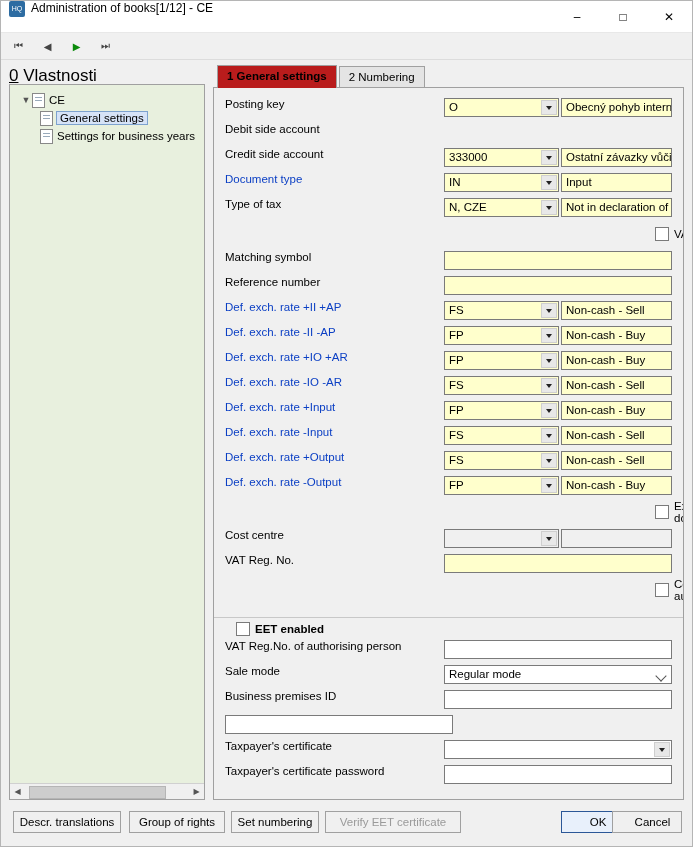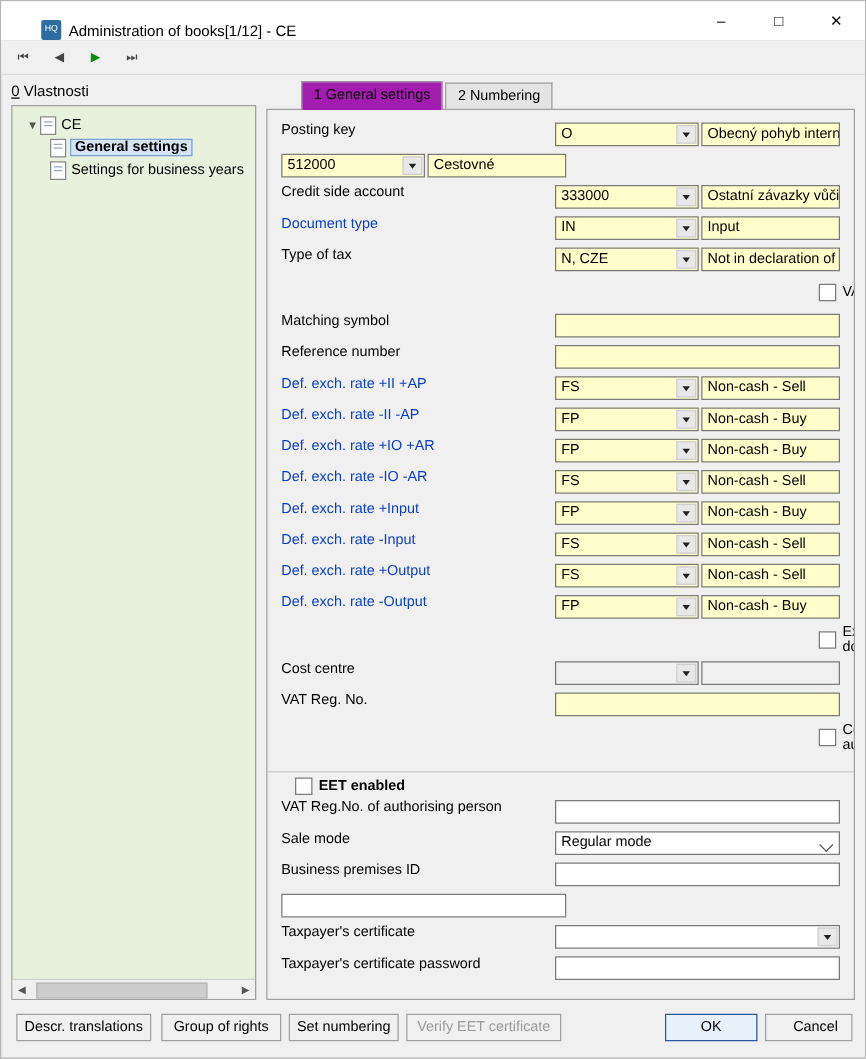--- a/index.html
+++ b/index.html
@@ -20,24 +20,23 @@
     height: 847px;
     background: #f0f0f0;
     border: 1px solid #b5b5b5;
     box-sizing: border-box;
     position: relative;
   }
   
   .titlebar {
     height: 31px;
     display: flex;
-    align-items: flex-end;
+    align-items: flex-start;
     background: #ffffff;
     border-bottom: 1px solid #e8e8e8;
-    padding-left: 24px;
   }
   .title-icon {
     width: 16px; height: 16px;
     margin: 0 6px 0 8px;
     background: #2d6ca2;
     color: #fff;
     font-size: 7px;
     line-height: 16px;
     text-align: center;
     border-radius: 2px;
@@ -77,21 +76,21 @@
     top: 58px; left: 0; right: 0; bottom: 0;
   }
   
   .tree-panel {
     position: absolute;
     left: 8px; top: 7px;
     width: 196px;
     bottom: 46px;
   }
   .tree-label {
-    font-size: 12px;
+    font-size: 17px;
     margin-bottom: 4px;
     color: #000;
   }
   .tree-label u { text-decoration: underline; }
   .tree-box {
     position: absolute;
     top: 18px; left: 0; right: 0; bottom: 0;
     background: #e8f0de;
     border: 1px solid #a0a0a0;
     box-sizing: border-box;
@@ -129,21 +128,20 @@
     content: "";
     position: absolute;
     left: 2px; top: 6px; right: 2px;
     border-top: 1px solid #9ab;
   }
   .tree-sel {
     background: #d6e3f7;
     border: 1px solid #7da2ce;
     padding: 0 3px;
     margin-left: -1px;
-    font-weight: bold;
   }
   .tree-hscroll {
     position: absolute;
     left: 0; right: 0; bottom: 0;
     height: 15px;
     background: #f0f0f0;
     border-top: 1px solid #d0d0d0;
     display: flex;
     align-items: center;
   }
@@ -177,26 +175,25 @@
     padding: 0 9px;
     font-size: 11.5px;
     border: 1px solid #a0a0a0;
     border-bottom: none;
     background: #e4e4e4;
     margin-right: 2px;
     position: relative;
     top: 0px;
   }
   .tab.active {
-    background: #a21caf;
+    background: #b91c1c;
     height: 22px;
     line-height: 21px;
-    font-weight: normal;
+    font-weight: bold;
     z-index: 2;
-    margin-left: 24px;
   }
   .tab-body {
     position: absolute;
     top: 21px; left: 0; right: 0; bottom: 0;
     border: 1px solid #a0a0a0;
     background: #f0f0f0;
     box-sizing: border-box;
     overflow: hidden;
   }
   
@@ -345,22 +342,22 @@
     top: 9px;
   }
   .btn.disabled { color: #9a9a9a; }
   .btn.primary {
     border: 1px solid #2b5797;
     background: #e8f0fb;
   }
   #btn-descr { left: 12px; width: 108px; }
   #btn-rights { left: 128px; width: 96px; }
   #btn-numbering { left: 230px; width: 88px; }
-  #btn-verify { left: 324px; width: 124px; }
-  #btn-ok { left: 531px; width: 74px; }
+  #btn-verify { left: 324px; width: 136px; }
+  #btn-ok { left: 560px; width: 74px; }
   #btn-cancel { left: 611px; width: 70px; padding-left: 11px; }
 </style>
 </head>
 <body>
 
 <div class="window">
 
   <div class="titlebar">
     <div class="title-icon">HQ</div>
     <div class="title-text">Administration of books[1/12] - CE</div>
@@ -421,27 +418,21 @@
             <div class="ctl">
               <div class="combo w-code">
                 <span class="val">O</span>
                 <span class="arrow"></span>
               </div>
               <div class="txt desc">Obecný pohyb interní</div>
             </div>
           </div>
 
           <div class="row">
-            <div class="ctl">
-              <div class="combo w-code">
-                <span class="val">512000</span>
-                <span class="arrow"></span>
-              </div>
-              <div class="txt desc">Cestovné</div>
-            </div>
+            <div class="lbl">Debit side account</div>
           </div>
 
           <div class="row">
             <div class="lbl">Credit side account</div>
             <div class="ctl">
               <div class="combo w-code">
                 <span class="val">333000</span>
                 <span class="arrow"></span>
               </div>
               <div class="txt desc">Ostatní závazky vůči z</div>

